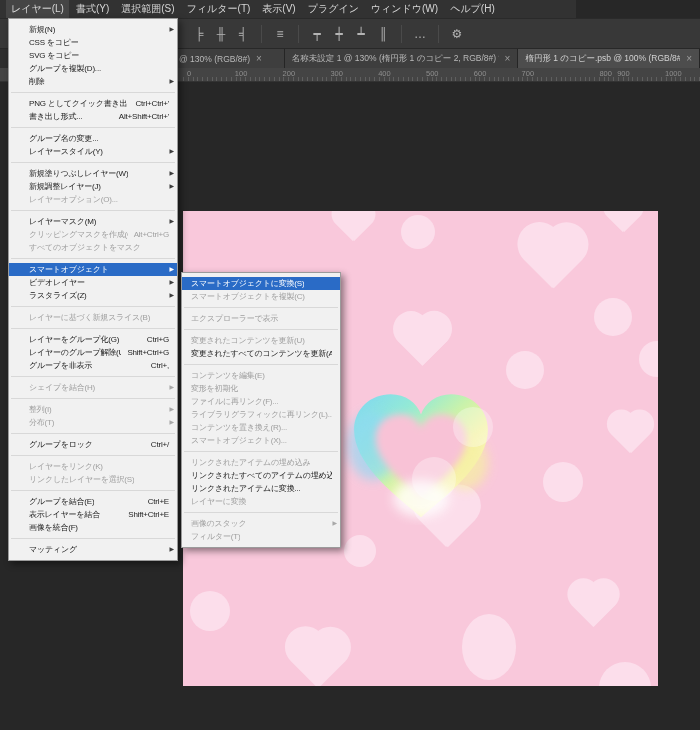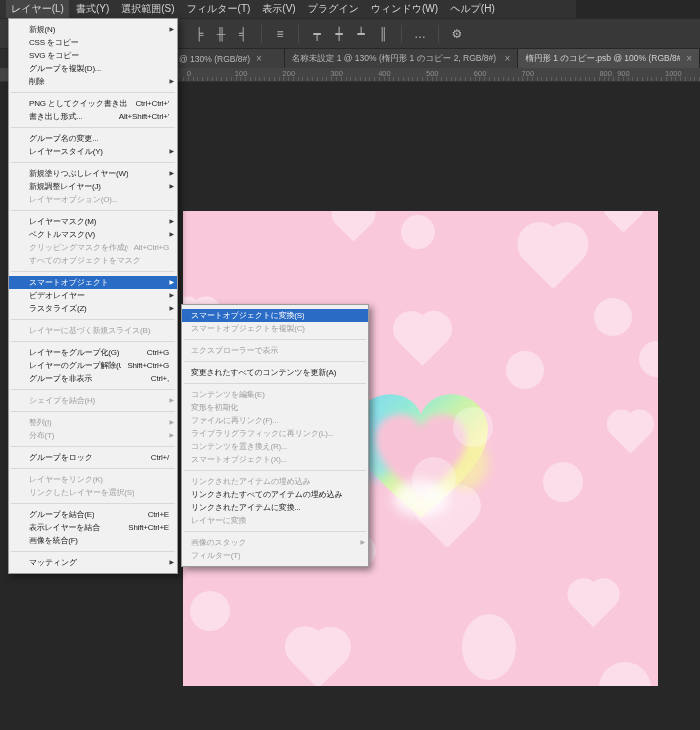--- a/index.html
+++ b/index.html
@@ -71,21 +71,21 @@
   .deco-circle{position:absolute;border-radius:50%;background:var(--pat);}
   .deco-circle.overlay{background:rgba(255,255,255,0.32);}
   .rainbow-heart-svg{position:absolute;left:160px;top:174px;width:156px;height:140px;}
   
   .menu{
     position:absolute;background:var(--menu-bg,#f1f1f1);
     border:1px solid #9b9b9b;box-shadow:3px 3px 7px rgba(0,0,0,0.45);
     box-sizing:border-box;padding:4px 0;z-index:20;
   }
   .layer-menu{left:8px;top:18px;width:170px;}
-  .submenu{left:181px;top:304px;width:188px;z-index:21;}
+  .submenu{left:181px;top:272px;width:160px;z-index:21;}
   .menu-item{
     position:relative;height:13px;line-height:13px;font-size:8px;
     color:var(--menu-text,#1c1c1c);white-space:nowrap;cursor:default;
     display:flex;align-items:center;letter-spacing:-0.2px;
   }
   .layer-menu .menu-item{padding:0 8px 0 20px;}
   .submenu .menu-item{padding:0 8px 0 9px;}
   .menu-item .mi-label{flex:0 1 auto;overflow:hidden;text-align:center;}
   .menu-item .mi-short{margin-left:auto;padding-left:6px;font-size:8px;}
   .menu-item .mi-arrow{
@@ -249,24 +249,20 @@
       <span class="mi-arrow">▶</span>
     </div>
     <div class="menu-item disabled">
       <span class="mi-label">レイヤーオプション(O)...</span>
     </div>
     <div class="menu-sep"></div>
     <div class="menu-item">
       <span class="mi-label">レイヤーマスク(M)</span>
       <span class="mi-arrow">▶</span>
     </div>
-    <div class="menu-item">
-      <span class="mi-label">ベクトルマスク(V)</span>
-      <span class="mi-arrow">▶</span>
-    </div>
     <div class="menu-item disabled">
       <span class="mi-label">クリッピングマスクを作成(C)</span>
       <span class="mi-short">Alt+Ctrl+G</span>
     </div>
     <div class="menu-item disabled">
       <span class="mi-label">すべてのオブジェクトをマスク</span>
     </div>
     <div class="menu-sep"></div>
     <div class="menu-item highlight">
       <span class="mi-label">スマートオブジェクト</span>
@@ -346,20 +342,23 @@
       <span class="mi-label">スマートオブジェクトに変換(S)</span>
     </div>
     <div class="menu-item disabled">
       <span class="mi-label">スマートオブジェクトを複製(C)</span>
     </div>
     <div class="menu-sep"></div>
     <div class="menu-item disabled">
       <span class="mi-label">エクスプローラーで表示</span>
     </div>
     <div class="menu-sep"></div>
+    <div class="menu-item disabled">
+      <span class="mi-label">変更されたコンテンツを更新(U)</span>
+    </div>
     <div class="menu-item">
       <span class="mi-label">変更されたすべてのコンテンツを更新(A)</span>
     </div>
     <div class="menu-sep"></div>
     <div class="menu-item disabled">
       <span class="mi-label">コンテンツを編集(E)</span>
     </div>
     <div class="menu-item disabled">
       <span class="mi-label">変形を初期化</span>
     </div>

